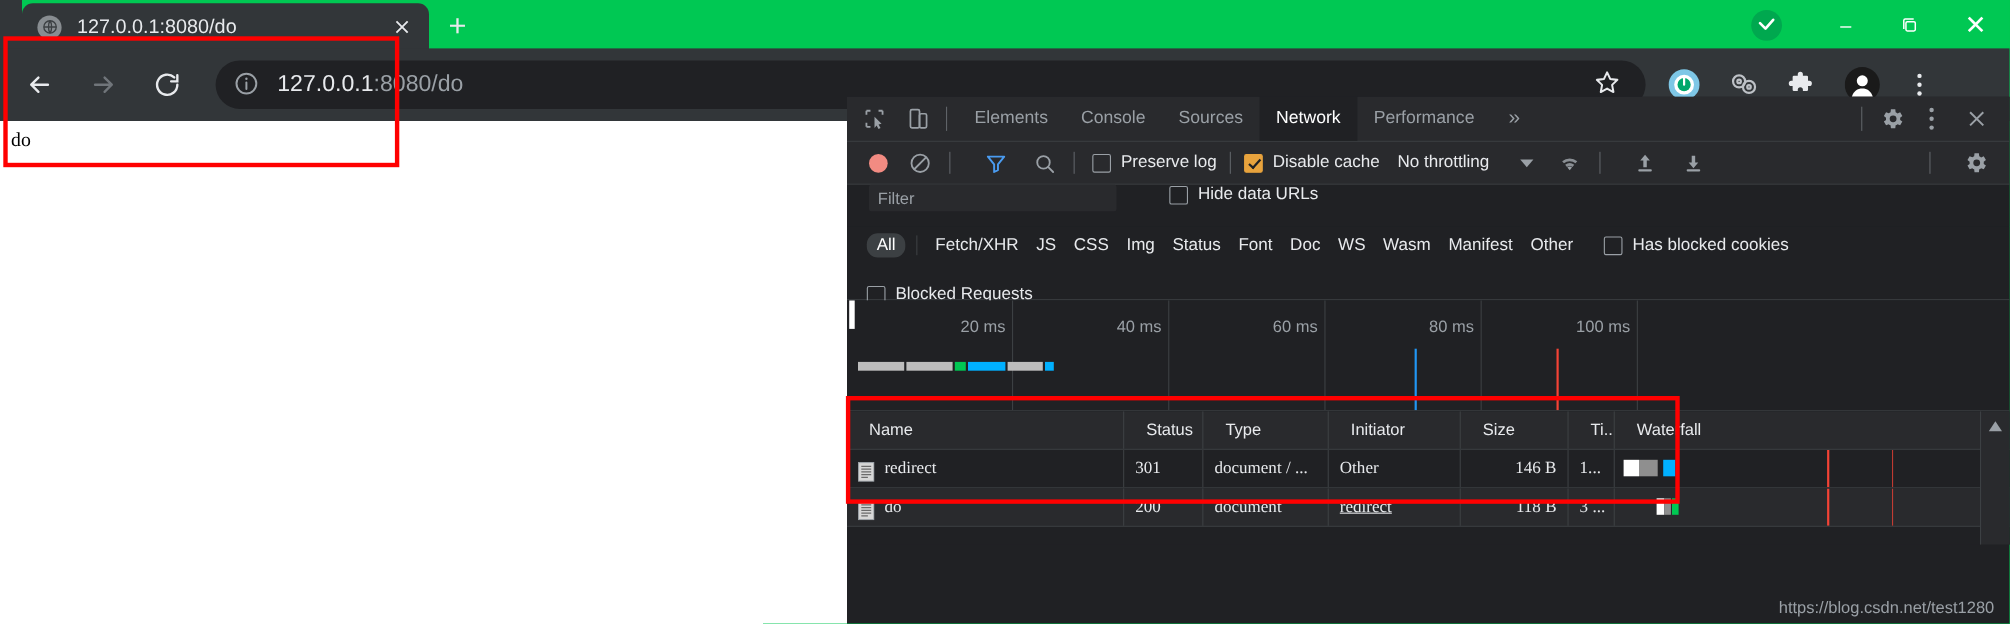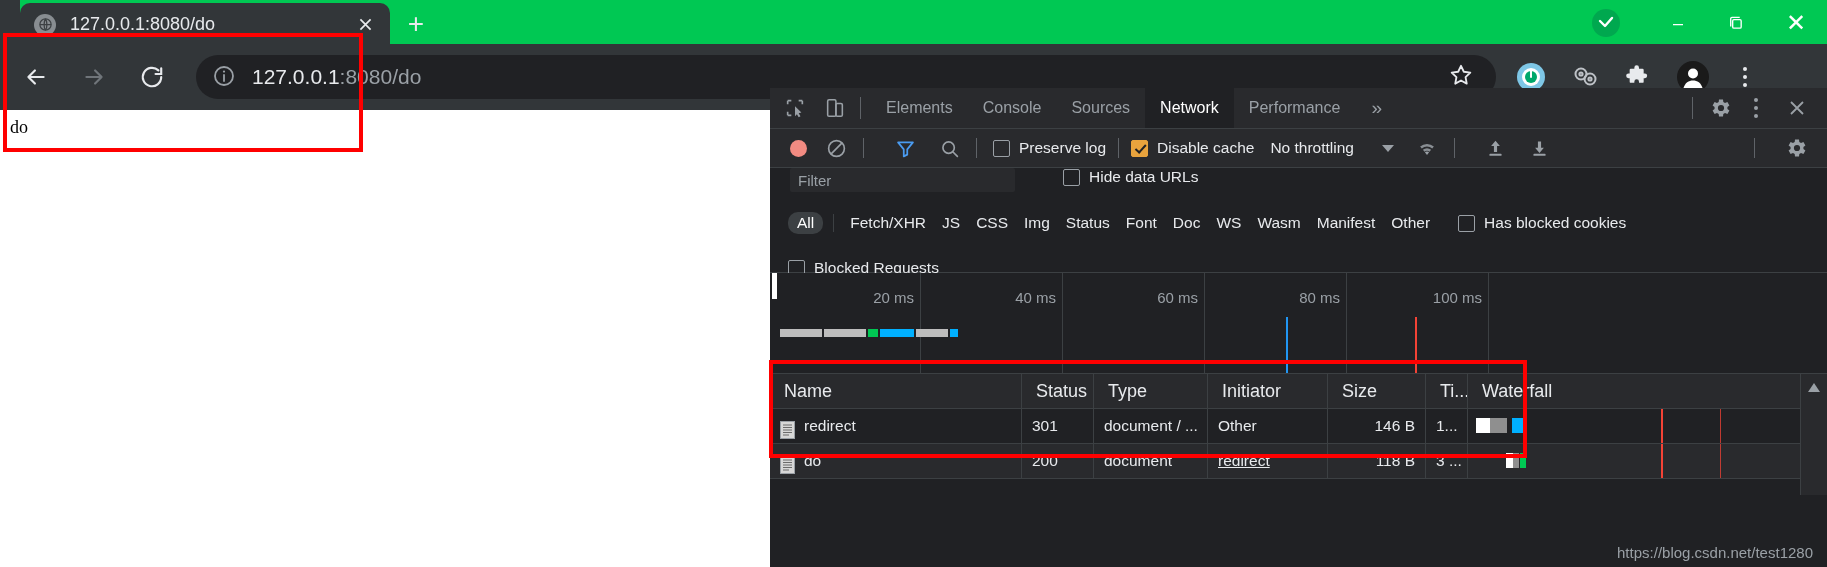--- a/index.html
+++ b/index.html
@@ -134,24 +134,24 @@
   .ov-grid{position:absolute;left:0;top:0;right:0;bottom:0;}
   .ov-tick{position:absolute;top:0;bottom:0;border-right:1px solid #3c4043;}
   .ov-tick span{position:absolute;right:6px;top:16px;color:#9aa0a6;font-size:15px;}
   .ov-bar{position:absolute;height:8px;}
   .ev-line{position:absolute;top:44px;bottom:0;width:2px;}
 
   
   .dt-table{position:relative;background:#202124;}
   .hdr{display:flex;height:34px;align-items:center;background:#292a2d;border-bottom:1px solid #3c4043;}
   .hdr div{
-    color:#e8eaed;font-size:18px;padding-left:14px;box-sizing:border-box;
+    color:#e8eaed;font-size:15px;padding-left:20px;box-sizing:border-box;
     border-right:1px solid #3c4043;height:34px;line-height:34px;overflow:hidden;white-space:nowrap;
   }
-  .row{display:flex;height:34px;align-items:center;border-bottom:1px solid #3c4043;}
+  .row{display:flex;height:34px;align-items:center;border-bottom:1px solid #3c4043;font-family:Liberation Serif, serif;}
   .row.odd{background:#202124;}
   .row.even{background:#292a2d;}
   .row > div{
     font-size:15.5px;padding-left:10px;box-sizing:border-box;height:34px;line-height:34px;
     border-right:1px solid #3c4043;overflow:hidden;white-space:nowrap;color:#e8eaed;
   }
   .c-name{display:flex;align-items:center;gap:9px;}
   .doc-ico{width:15px;height:18px;flex:0 0 auto;}
   .c-right{text-align:right;padding-right:10px;padding-left:0;}
   .muted{color:#9aa0a6;}

